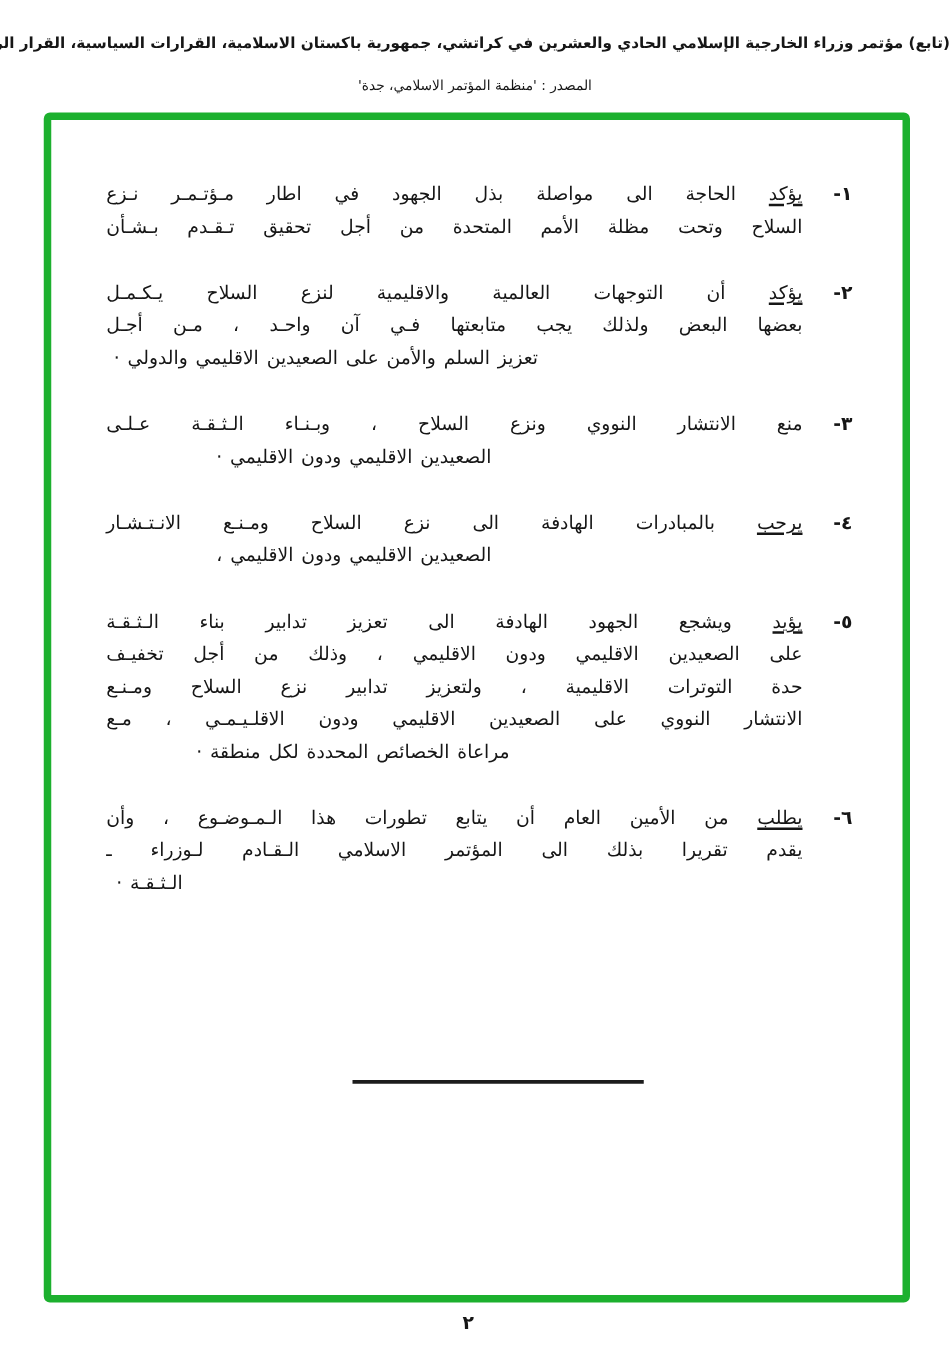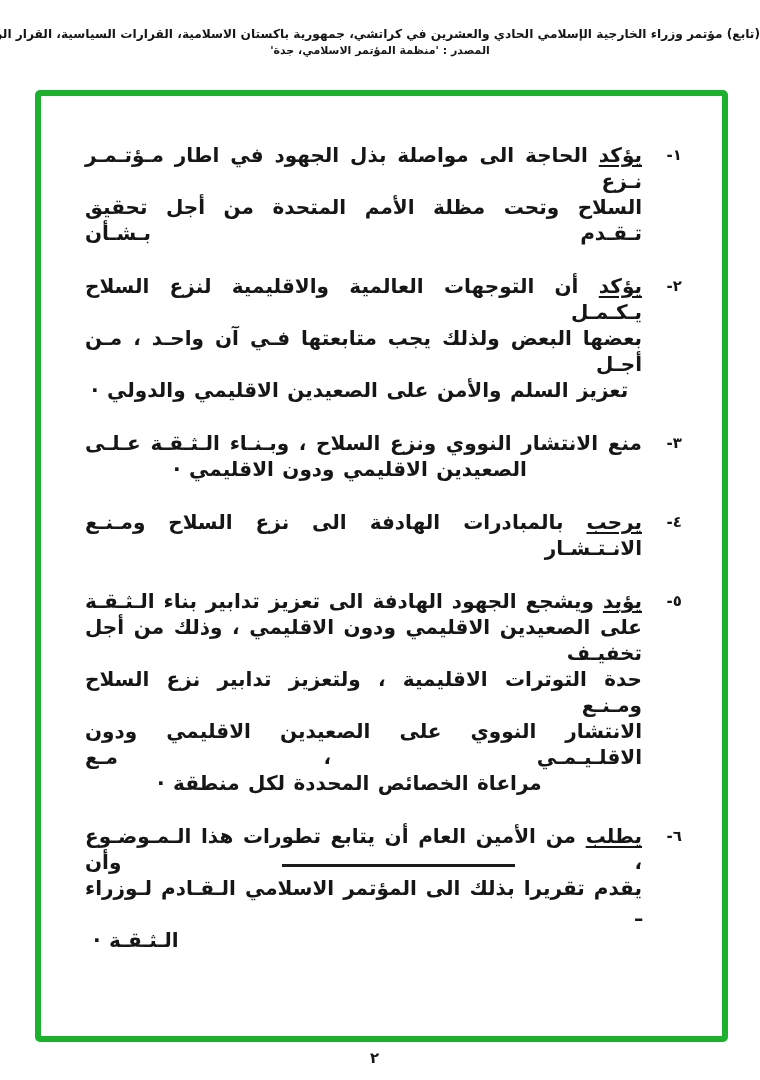--- a/index.html
+++ b/index.html
@@ -7,23 +7,23 @@
     position:relative; width:760px; height:1080px; background:#ffffff;
     font-family:"DejaVu Sans", sans-serif; color:#161616; overflow:hidden;
   }
   
   .hdr {
     position:absolute; top:27px; left:0; width:760px;
     direction:rtl; text-align:center; white-space:nowrap;
     font-size:12.2px; font-weight:bold; letter-spacing:-0.1px;
   }
   .src {
-    position:absolute; top:44px; left:0; width:760px;
+    position:absolute; top:62px; left:0; width:760px;
     direction:rtl; text-align:center;
-    font-size:11px; font-weight:bold;
+    font-size:11px; font-weight:normal;
   }
   
   .frame {
     position:absolute; left:35px; top:90px;
     width:681px; height:940px;
     border:6px solid #1cb02e; border-radius:5px;
     background:transparent;
   }
   
   .content {
@@ -31,21 +31,21 @@
     box-sizing:border-box; padding:46px 40px 0 44px;
     direction:rtl;
   }
   .item { display:flex; margin-bottom:27px; }
   .item:last-of-type { margin-bottom:0; }
   .num {
     flex:none; width:26px; margin-left:14px;
     font-size:15px; font-weight:bold; line-height:26px;
     text-align:right; letter-spacing:2px;
   }
-  .txt { flex:1; font-size:20px; font-weight:bold; line-height:26px; }
+  .txt { flex:1; font-size:15px; font-weight:normal; line-height:26px; }
   .ln { text-align:justify; text-align-last:justify; word-spacing:1.5px; }
   .ln.last { text-align:left; text-align-last:auto; }
   .kw {
     text-decoration:underline;
     text-decoration-thickness:1.5px;
     text-underline-offset:3px;
   }
   .pl6  { padding-left:6px; }
   .pl8  { padding-left:8px; }
   .pl48 { padding-left:48px; }
@@ -95,20 +95,21 @@
       <div class="txt">
         <div class="ln">منع الانتشار النووي ونزع السلاح ، وبـنـاء الـثـقـة عـلـى</div>
         <div class="ln last pl88">الصعيدين الاقليمي ودون الاقليمي ·</div>
       </div>
     </div>
 
     <div class="item">
       <div class="num">٤-</div>
       <div class="txt">
         <div class="ln"><span class="kw">يرحب</span> <span>بالمبادرات الهادفة الى نزع السلاح ومـنـع الانـتـشـار</span></div>
+        <div class="ln last pl88">الصعيدين الاقليمي ودون الاقليمي ،</div>
       </div>
     </div>
 
     <div class="item">
       <div class="num">٥-</div>
       <div class="txt">
         <div class="ln"><span class="kw">يؤيد</span> <span>ويشجع الجهود الهادفة الى تعزيز تدابير بناء الـثـقـة</span></div>
         <div class="ln">على الصعيدين الاقليمي ودون الاقليمي ، وذلك من أجل تخفيـف</div>
         <div class="ln">حدة التوترات الاقليمية ، ولتعزيز تدابير نزع السلاح ومـنـع</div>
         <div class="ln">الانتشار النووي على الصعيدين الاقليمي ودون الاقلـيـمـي ، مـع</div>

